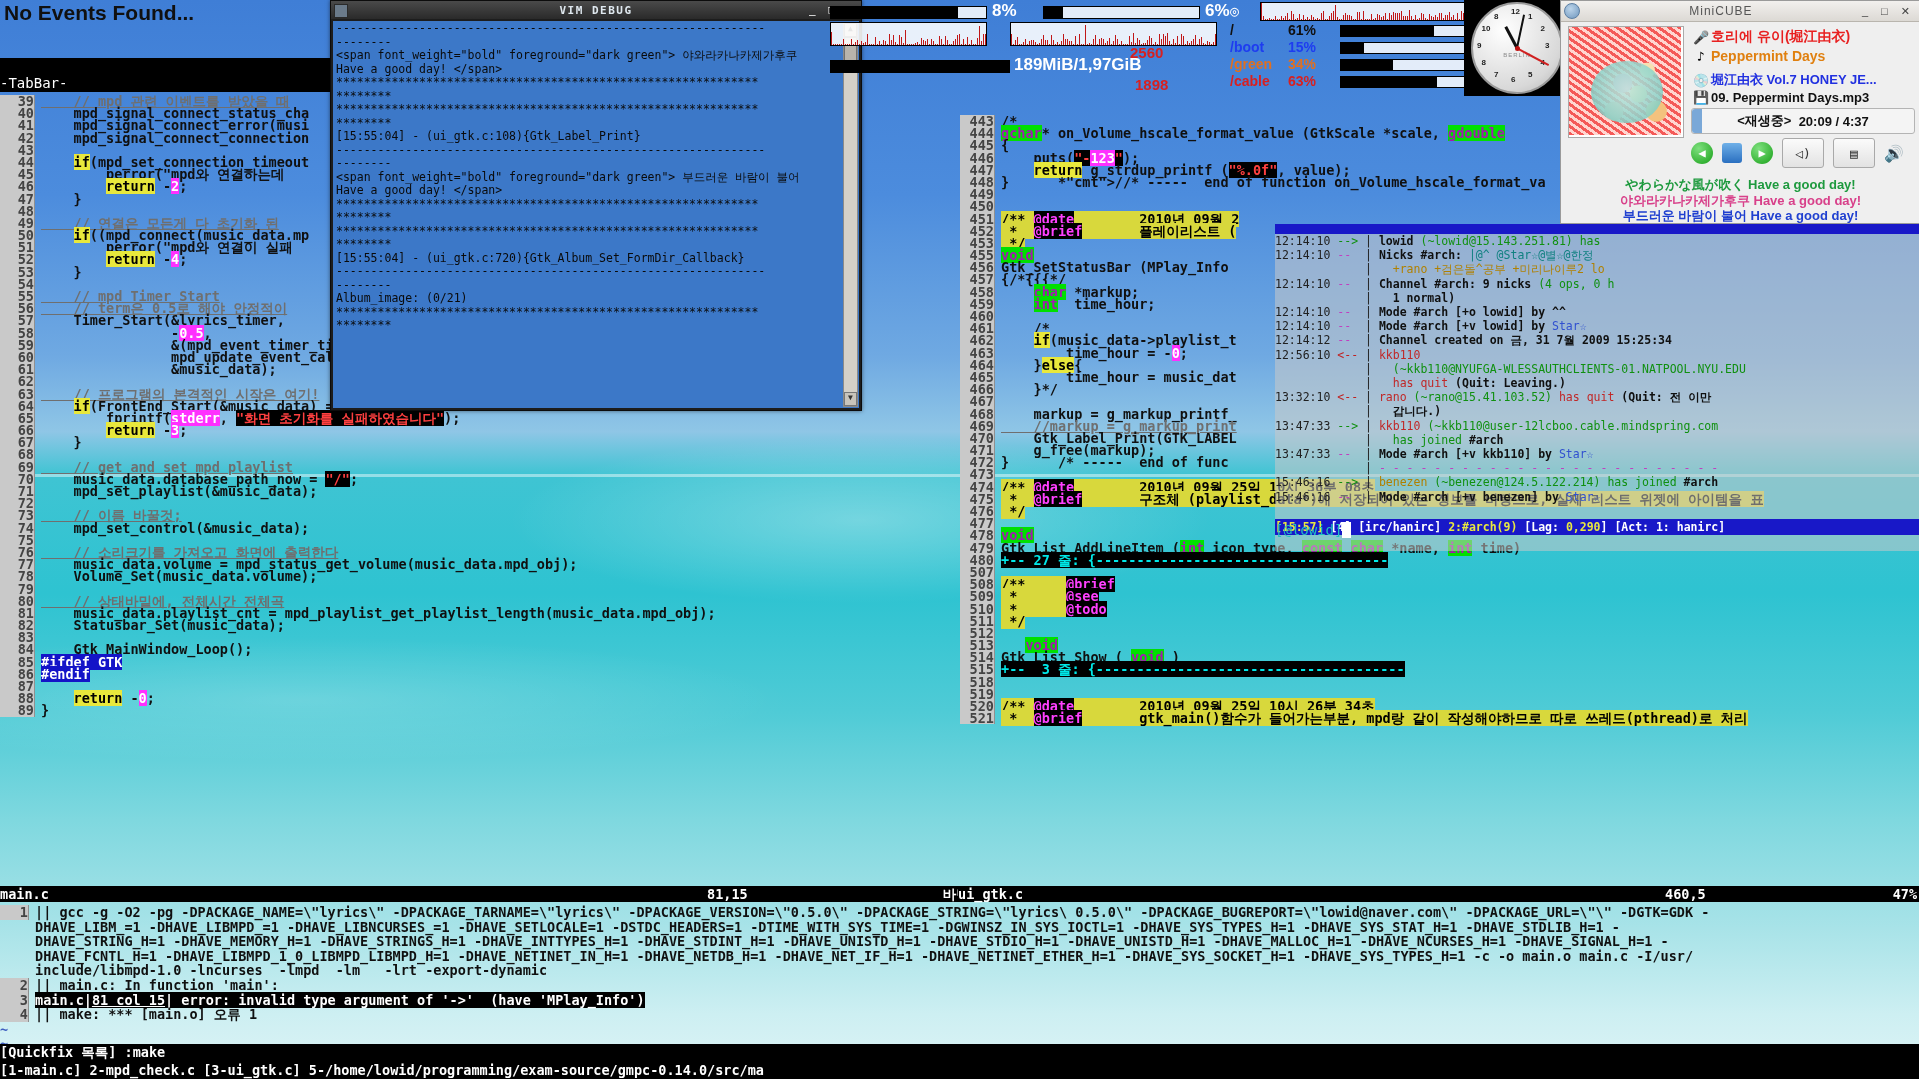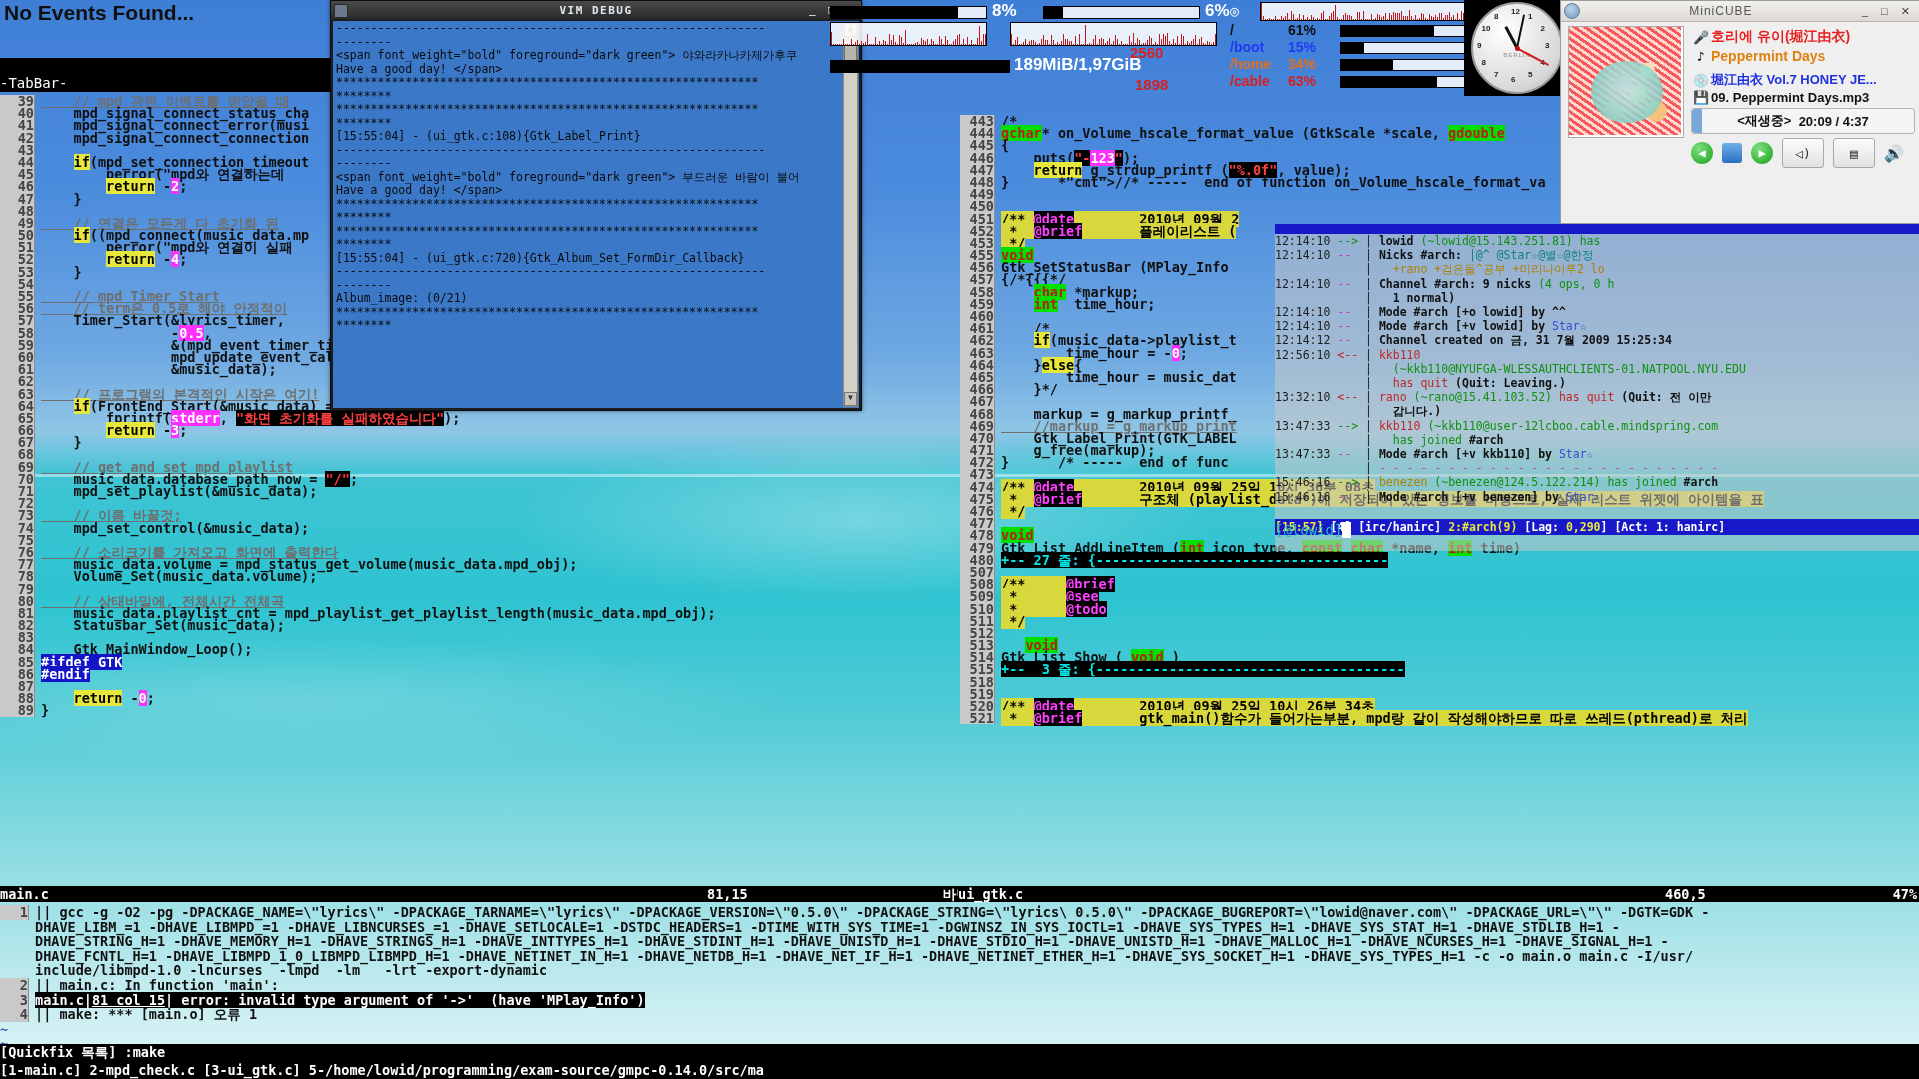--- a/index.html
+++ b/index.html
@@ -32,21 +32,21 @@
 
   
   .pane{position:absolute;font-size:13.5px;line-height:12.2px;white-space:pre;}
   .ln{display:inline-block;width:34px;text-align:right;color:#444;background:#c9c9c9;
       border-right:1px solid #8f8f8f;margin-right:6px;font-weight:bold;}
   .codeline{height:12.2px;color:#101010;font-weight:bold;}
   .cmt{color:#6f6f6f;text-decoration:underline;font-style:normal;}
   .kw{background:#e8e83c;color:#000;}
   .str{background:#000;color:#ff4040;}
   .num{background:#ff30ff;color:#fff;}
-  .typ{background:#00e000;color:#b91c1c;}
+  .typ{background:#00e000;color:#a21caf;}
   .pre{background:#1414c8;color:#fff;}
   .doc-y{background:#d8d83c;color:#000;}
   .doc-k{background:#000;color:#ff40ff;}
   .fold{background:#000;color:#00e8e8;font-weight:bold;}
   .cursor{background:#ffffff;color:#000;}
 
   
   .statusline{position:absolute;height:16px;background:#000;color:#fff;font-size:13.5px;line-height:16px;white-space:pre;font-weight:bold;}
 
   
@@ -539,21 +539,21 @@
       </div>
       <div style="position:absolute;left:0;top:17px;width:560px;height:16px;">
         <span class="bold" style="position:absolute;left:0;top:0;font-size:14px;color:#1e3cf0;font-family:'Liberation Sans',sans-serif;">/boot</span>
         <span class="bold" style="position:absolute;left:58px;top:0;font-size:14px;color:#1e3cf0;font-family:'Liberation Sans',sans-serif;">15%</span>
         <div class="gbar" style="left:110px;top:3px;width:152px;height:10px;">
           <div class="gfill" style="width:15%;"></div>
         </div>
         <span class="bold" style="position:absolute;left:268px;top:0;font-size:14px;color:#fff;white-space:nowrap;font-family:'Liberation Sans',sans-serif;">886MiB/ 5,59GiB</span>
       </div>
       <div style="position:absolute;left:0;top:34px;width:560px;height:16px;">
-        <span class="bold" style="position:absolute;left:0;top:0;font-size:14px;color:#e07020;font-family:'Liberation Sans',sans-serif;">/home</span>
+        <span class="bold" style="position:absolute;left:0;top:0;font-size:14px;color:#e07020;font-family:'Liberation Sans',sans-serif;">/green</span>
         <span class="bold" style="position:absolute;left:58px;top:0;font-size:14px;color:#e07020;font-family:'Liberation Sans',sans-serif;">34%</span>
         <div class="gbar" style="left:110px;top:3px;width:152px;height:10px;">
           <div class="gfill" style="width:34%;"></div>
         </div>
         <span class="bold" style="position:absolute;left:268px;top:0;font-size:14px;color:#fff;white-space:nowrap;font-family:'Liberation Sans',sans-serif;">9,76GiB/ 28,2GiB</span>
       </div>
       <div style="position:absolute;left:0;top:51px;width:560px;height:16px;">
         <span class="bold" style="position:absolute;left:0;top:0;font-size:14px;color:#d82020;font-family:'Liberation Sans',sans-serif;">/cable</span>
         <span class="bold" style="position:absolute;left:58px;top:0;font-size:14px;color:#d82020;font-family:'Liberation Sans',sans-serif;">63%</span>
         <div class="gbar" style="left:110px;top:3px;width:152px;height:10px;">
@@ -628,20 +628,25 @@
 
   <div id="mcctrl">
     <div class="cbtn cgreen">◀</div>
     <div class="cblue"></div>
     <div class="cbtn cgreen">▶</div>
     <div class="cbox">◁)</div>
     <div class="cbox">▤</div>
     <div style="font-size:16px;color:#555;">🔊</div>
   </div>
 
+  <div id="lyrics">
+      <div class="ly-green">やわらかな風が吹く Have a good day!</div>
+      <div class="ly-pink">야와라카나카제가후쿠 Have a good day!</div>
+      <div class="ly-blue">부드러운 바람이 불어 Have a good day!</div>
+    </div>
 </div>
 
 <div id="irc">
   <div class="topbar"></div>
   <div class="lines mono" id="irclines"><div><span class="ir-t">12:14:10</span> <span class="ir-grn">--&gt;</span> <span class="ir-t">| </span><span class="ir-nick">lowid </span><span class="ir-grn">(~lowid@15.143.251.81) has </span></div><div><span class="ir-t">12:14:10</span> <span class="ir-dd">-- </span> <span class="ir-t">| </span><span class="ir-nick">Nicks #arch: </span><span class="ir-cyn">|@^ @Star☆@별☆@한정</span></div><div><span class="ir-t">        </span> <span class="ir-dd">   </span> <span class="ir-t">| </span><span class="ir-ylw">  +rano +검은돌^공부 +미리나이루2 lo</span></div><div><span class="ir-t">12:14:10</span> <span class="ir-dd">-- </span> <span class="ir-t">| </span><span class="ir-nick">Channel #arch: 9 nicks </span><span class="ir-grn">(4 ops, 0 h</span></div><div><span class="ir-t">        </span> <span class="ir-dd">   </span> <span class="ir-t">| </span><span class="ir-nick">  1 normal)</span></div><div><span class="ir-t">12:14:10</span> <span class="ir-dd">-- </span> <span class="ir-t">| </span><span class="ir-nick">Mode #arch [+o lowid] by ^^</span></div><div><span class="ir-t">12:14:10</span> <span class="ir-dd">-- </span> <span class="ir-t">| </span><span class="ir-nick">Mode #arch [+v lowid] by </span><span class="ir-blu">Star☆</span></div><div><span class="ir-t">12:14:12</span> <span class="ir-dd">-- </span> <span class="ir-t">| </span><span class="ir-nick">Channel created on 금, 31 7월 2009 15:25:34</span></div><div><span class="ir-t">12:56:10</span> <span class="ir-out">&lt;--</span> <span class="ir-t">| </span><span class="ir-red">kkb110</span></div><div><span class="ir-t">        </span> <span class="ir-dd">   </span> <span class="ir-t">| </span><span class="ir-grn">  (~kkb110@NYUFGA-WLESSAUTHCLIENTS-01.NATPOOL.NYU.EDU</span></div><div><span class="ir-t">        </span> <span class="ir-dd">   </span> <span class="ir-t">| </span><span class="ir-red">  has quit </span><span class="ir-nick">(Quit: Leaving.)</span></div><div><span class="ir-t">13:32:10</span> <span class="ir-out">&lt;--</span> <span class="ir-t">| </span><span class="ir-red">rano </span><span class="ir-grn">(~rano@15.41.103.52) </span><span class="ir-red">has quit </span><span class="ir-nick">(Quit: 전 이만</span></div><div><span class="ir-t">        </span> <span class="ir-dd">   </span> <span class="ir-t">| </span><span class="ir-nick">  갑니다.)</span></div><div><span class="ir-t">13:47:33</span> <span class="ir-grn">--&gt;</span> <span class="ir-t">| </span><span class="ir-red">kkb110 </span><span class="ir-grn">(~kkb110@user-12lcboo.cable.mindspring.com</span></div><div><span class="ir-t">        </span> <span class="ir-dd">   </span> <span class="ir-t">| </span><span class="ir-grn">  has joined </span><span class="ir-nick">#arch</span></div><div><span class="ir-t">13:47:33</span> <span class="ir-dd">-- </span> <span class="ir-t">| </span><span class="ir-nick">Mode #arch [+v kkb110] by </span><span class="ir-blu">Star☆</span></div><div><span class="ir-t">        </span> <span class="ir-dd">   </span> <span class="ir-t">| </span><span class="ir-dd">- - - - - - - - - - - - - - - - - - - - - - - - -</span></div><div><span class="ir-t">15:46:16</span> <span class="ir-grn">--&gt;</span> <span class="ir-t">| </span><span class="ir-ylw">benezen </span><span class="ir-grn">(~benezen@124.5.122.214) </span><span class="ir-grn">has joined </span><span class="ir-nick">#arch</span></div><div><span class="ir-t">15:46:16</span> <span class="ir-dd">-- </span> <span class="ir-t">| </span><span class="ir-nick">Mode #arch [+v benezen] by </span><span class="ir-blu">Star☆</span></div></div>
   <div id="ircstatus"><span class="irs-y">[15:57]</span> <span class="irs-w">[4]</span> <span class="irs-w">[irc/hanirc]</span> <span class="irs-y">2:#arch(9)</span> <span class="irs-w">[Lag: </span><span class="irs-y">0,290</span><span class="irs-w">]</span> <span class="irs-w">[Act: 1: hanirc]</span></div>
   <div id="ircinput"><span>[@lowid]</span><span class="cursor">&nbsp;</span></div>
 </div>
 
 </body></html>

